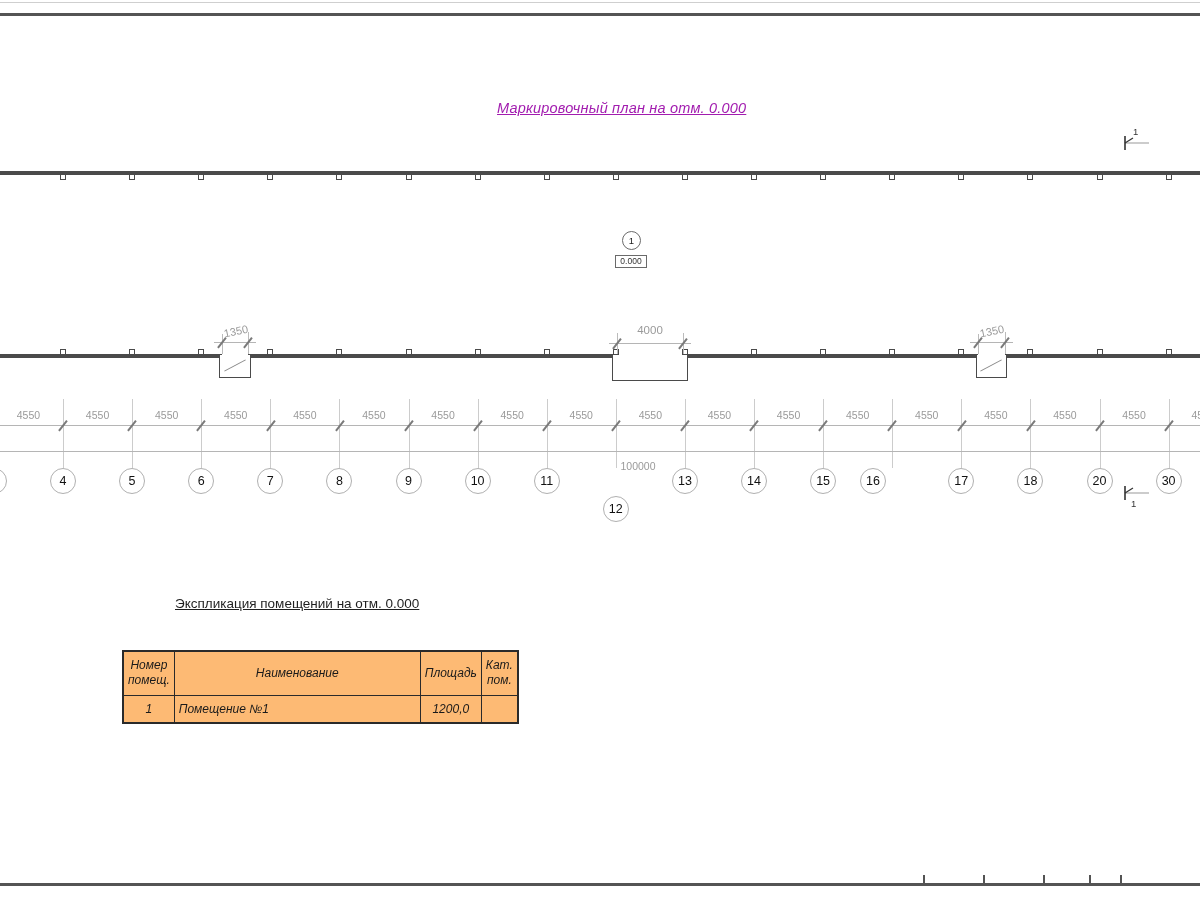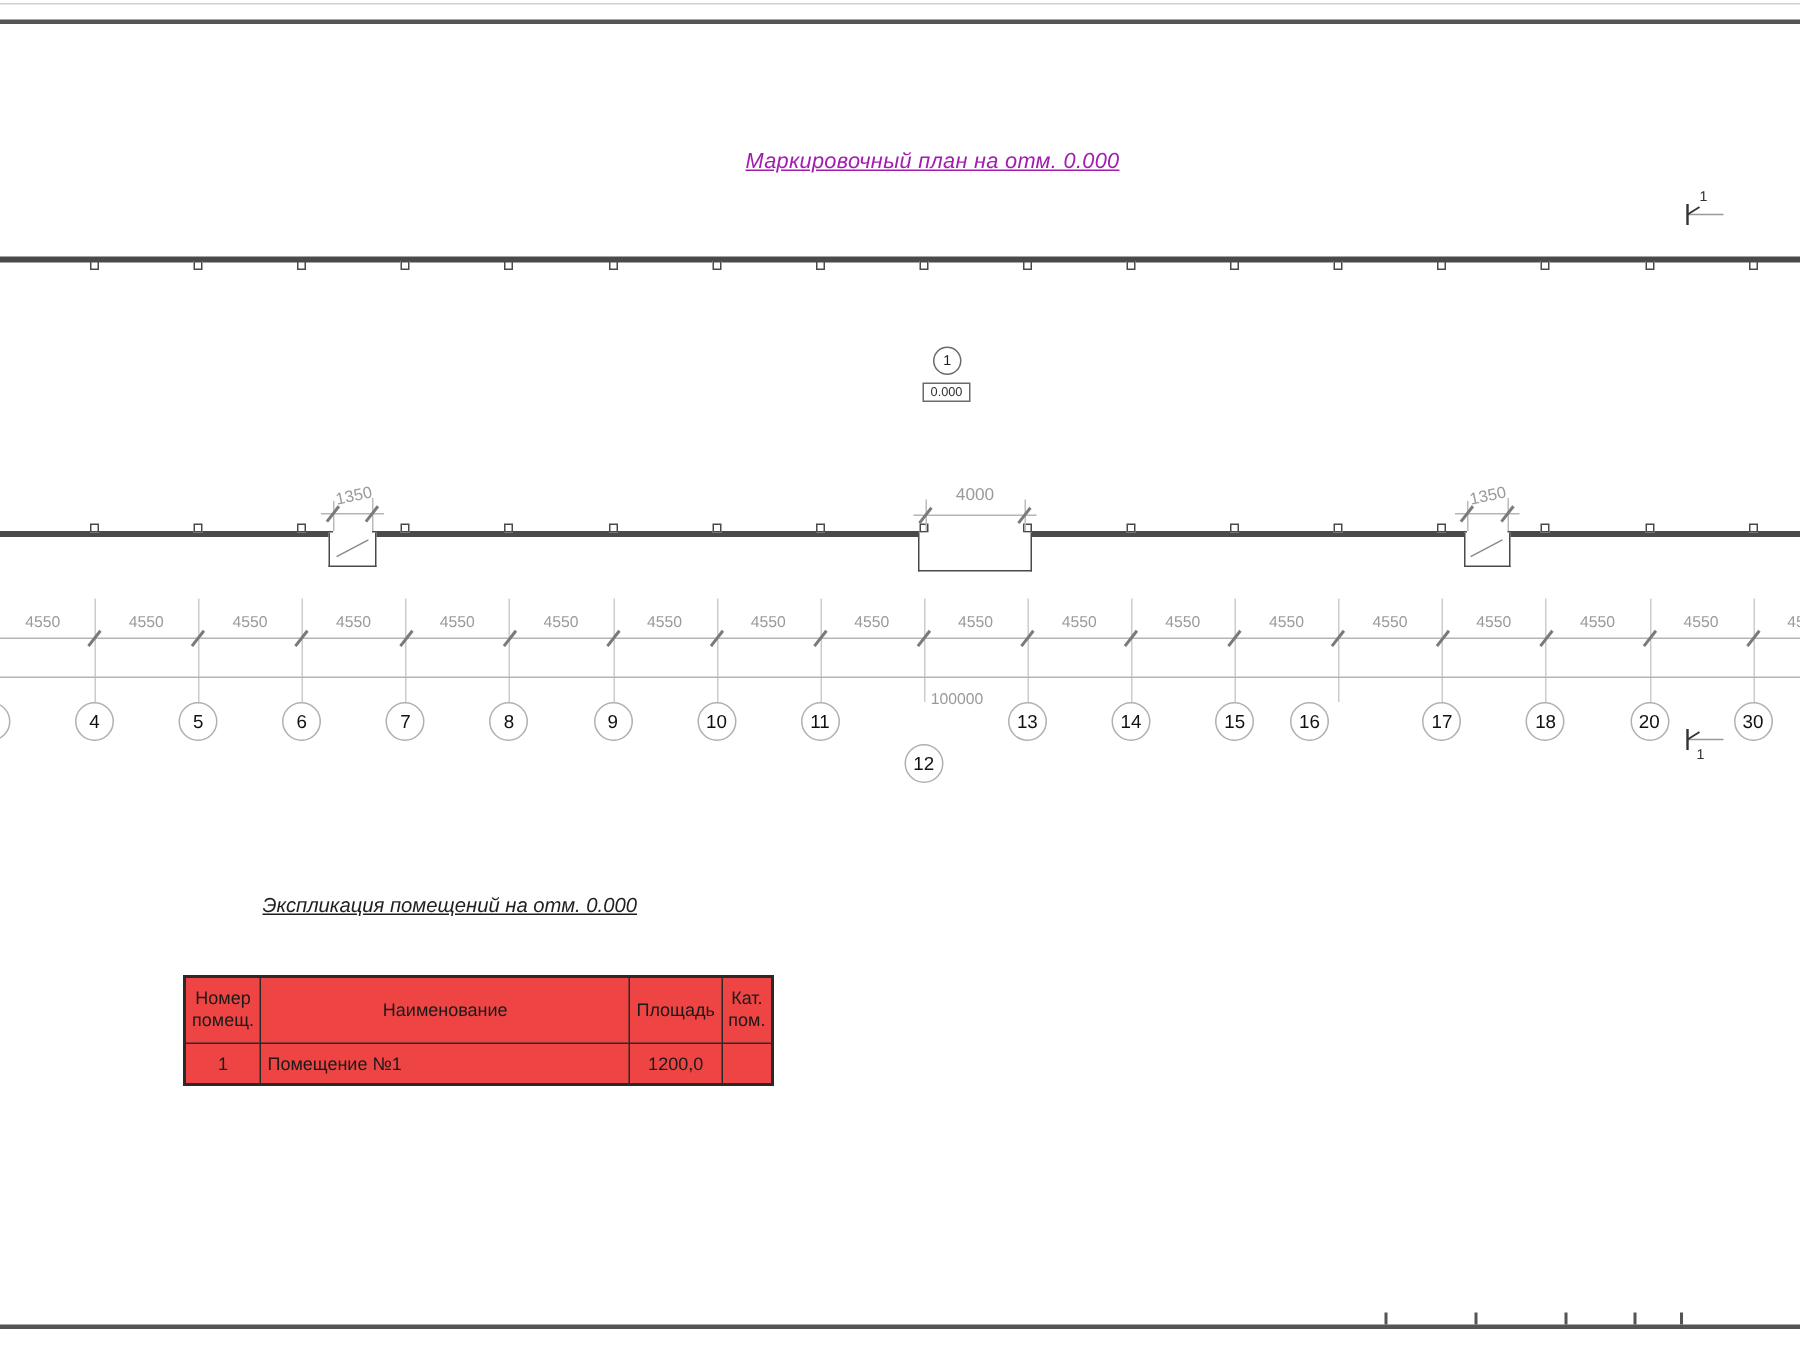--- a/index.html
+++ b/index.html
@@ -7,21 +7,21 @@
          font-family:"Liberation Sans",sans-serif;color:#1a1a1a;}
   .abs{position:absolute;}
   
   .edge-light{left:0;top:2px;width:1200px;height:1px;background:#cfcfcf;}
   .frame-dark{left:0;top:13px;width:1200px;height:2.5px;background:#545454;}
   .stamp-line{left:0;top:883px;width:1200px;height:2.5px;background:#545454;}
   .stamp-tick{width:1.5px;height:8px;background:#545454;top:875px;}
   
   .plan-title{left:497px;top:100px;font-size:14.5px;font-style:italic;
               text-decoration:underline;letter-spacing:.2px;color:#a21caf;}
-  .sched-title{left:175px;top:596px;font-size:13.5px;font-style:italic;
+  .sched-title{left:175px;top:596px;font-size:13.5px;
                text-decoration:underline;color:#1f1f1f;}
   
   .wall{height:4px;background:#4a4a4a;}
   .col-sq{width:4px;height:4px;border:1px solid #4a4a4a;background:#fff;}
   .niche{border-left:1.5px solid #4a4a4a;border-right:1.5px solid #4a4a4a;
          border-bottom:1.5px solid #4a4a4a;background:#fff;}
   .door-diag{width:24px;height:1px;background:#8a8a8a;transform:rotate(-28deg);}
   
   .dim-line{height:1px;background:#b5b5b5;}
   .grid-vline{width:1px;background:#cccccc;top:399px;height:69px;}
@@ -33,21 +33,21 @@
   .axis-circle{width:24px;height:24px;border:1px solid #b0b0b0;border-radius:50%;
                background:#fff;text-align:center;line-height:24px;font-size:12.5px;color:#111;}
   
   .room-circle{left:622px;top:231px;width:17px;height:17px;border:1px solid #6a6a6a;
                border-radius:50%;text-align:center;line-height:17px;font-size:9.5px;color:#222;}
   .elev-box{left:615px;top:255px;width:30px;height:11px;border:1px solid #6a6a6a;
             text-align:center;line-height:11px;font-size:8.5px;color:#333;background:#fff;}
   .section-num{font-size:9.5px;color:#333;}
   
   table.sched{position:absolute;left:122px;top:650px;border-collapse:collapse;
-              table-layout:fixed;background:#ef4444;}
+              table-layout:fixed;background:#fdba74;font-style:italic;}
   table.sched td{border:1.5px solid #2a2a2a;font-size:12px;color:#1a1a1a;
                  padding:0 4px;overflow:hidden;}
   table.sched{border:2px solid #2a2a2a;}
   td.hdr{font-size:11.5px;text-align:center;white-space:pre-line;line-height:1.25;}
   td.c{text-align:center;} td.l{text-align:left;padding-left:9px;} td.r{text-align:right;padding-right:5px;}
 </style>
 </head>
 <body>
 
 <div class="sheet">

